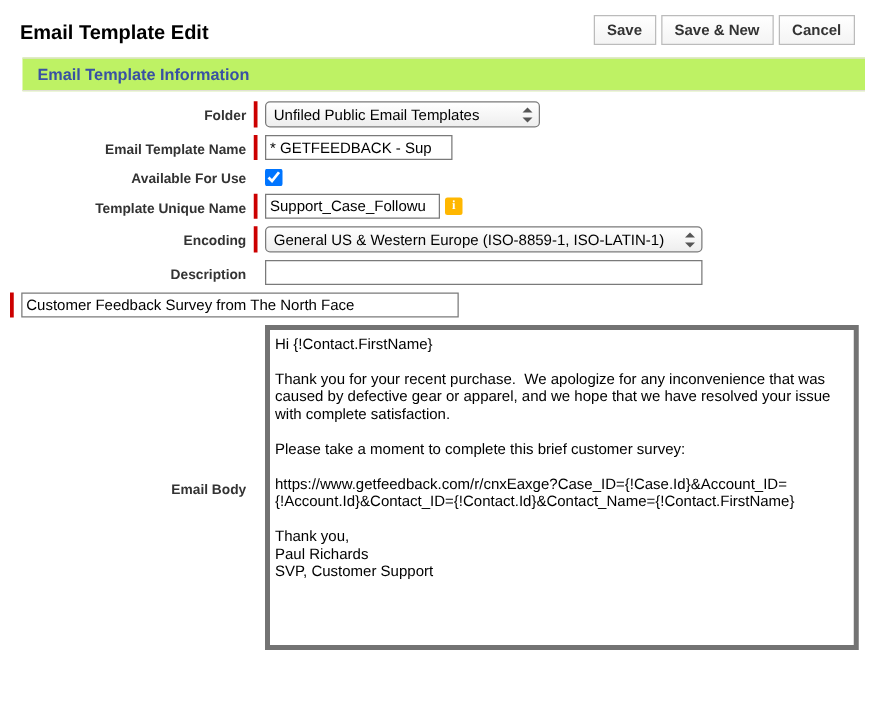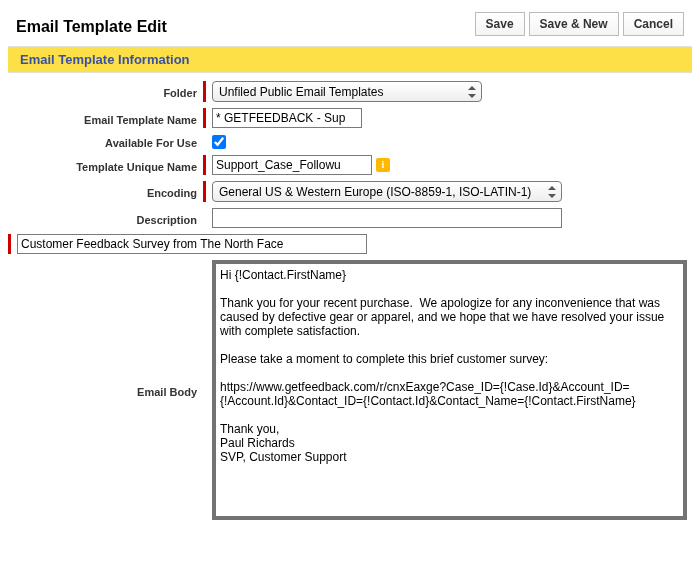--- a/index.html
+++ b/index.html
@@ -28,28 +28,29 @@
     background: linear-gradient(#fff, #f4f4f4);
     border: 1px solid #bbb;
     border-radius: 0;
     padding: 4px 10px;
     font-size: 12px;
     font-weight: bold;
     cursor: pointer;
     color: #333;
   }
   .section-title {
-    background: #fde047;
+    background: #bef264;
     color: #3951a3;
     font-weight: bold;
     font-size: 13px;
     padding: 5px 12px;
     border: 1px solid #e1e1d5;
     border-left: none;
     border-right: none;
+    margin-left: 10px;
   }
   .form-body {
     padding: 8px 10px 8px 0;
   }
   .form-row {
     display: flex;
     align-items: center;
     margin-bottom: 6px;
   }
   .form-label {
@@ -75,21 +76,21 @@
     align-items: center;
     gap: 4px;
   }
   input[type=text].txt {
     border: 1px solid #7a7a7a;
     padding: 2px 3px;
     font-size: 12px;
     height: 20px;
   }
   .txt.short { width: 150px; }
-  .txt.medium { width: 160px; }
+  .txt.medium { width: 140px; }
   .txt.long { width: 350px; }
   .sel {
     border: 1px solid #7a7a7a;
     font-size: 12px;
     background: linear-gradient(#fff, #eee);
     border-radius: 4px;
     padding: 2px 22px 2px 6px;
     height: 21px;
     appearance: none;
     position: relative;
@@ -156,21 +157,21 @@
 
 <div class="section-title">Email Template Information</div>
 
 <div class="form-body">
 
   <div class="form-row">
     <div class="form-label">Folder</div>
     <div class="req-bar"></div>
     <div class="field-cell">
       <span class="sel-wrap">
-        <select class="sel" style="width:270px">
+        <select class="sel" style="width:220px">
           <option>Unfiled Public Email Templates</option>
         </select>
         <span class="sel-arrows"></span>
       </span>
     </div>
   </div>
 
   <div class="form-row">
     <div class="form-label">Email Template Name</div>
     <div class="req-bar"></div>

